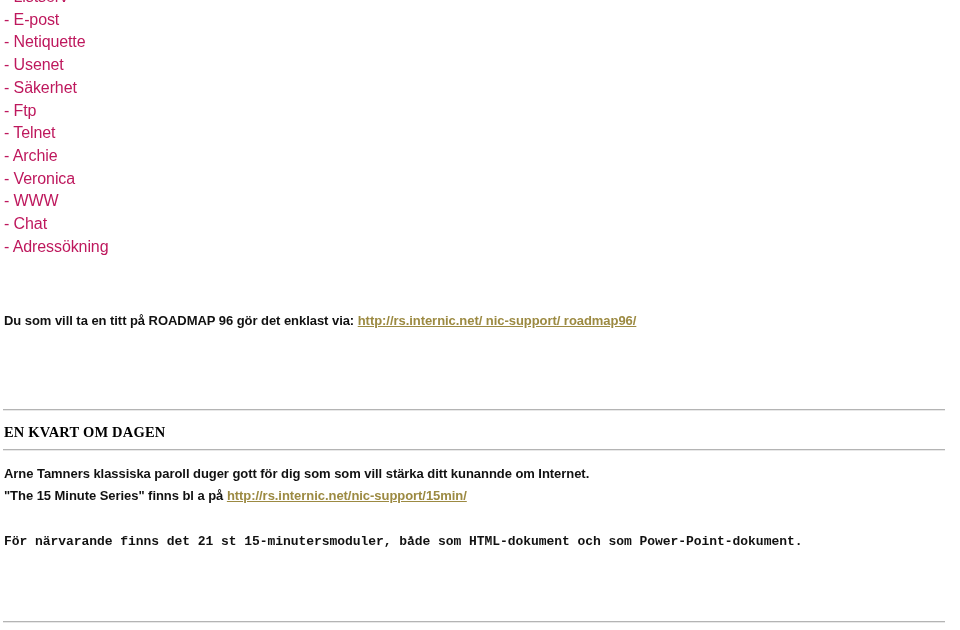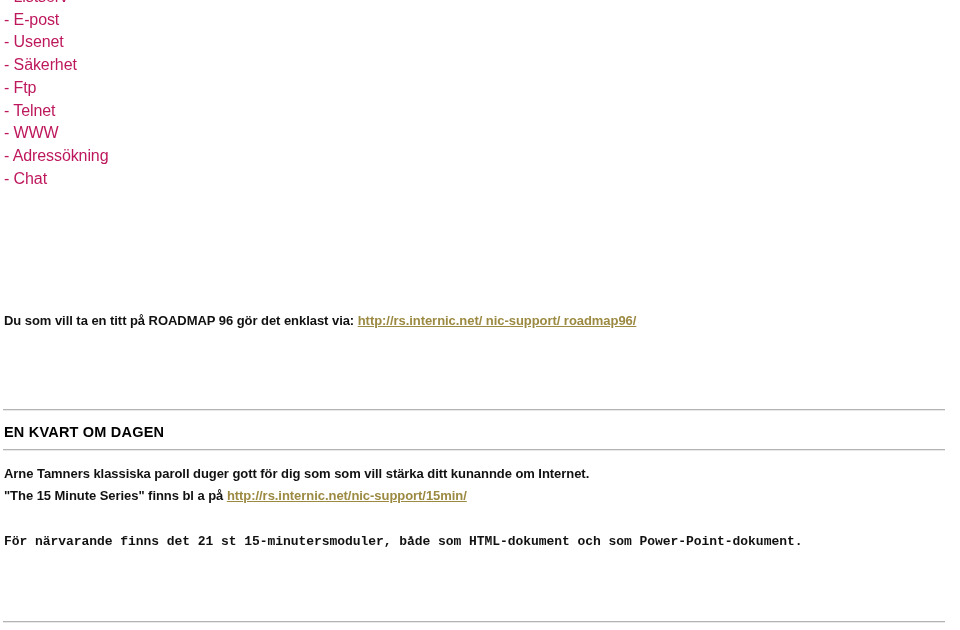--- a/index.html
+++ b/index.html
@@ -70,20 +70,21 @@
   
   .section-heading {
     position: absolute;
     left: 4px;
     top: 424px;
     font-size: 14.5px;
     font-weight: bold;
     color: #000000;
     letter-spacing: 0.2px;
     white-space: nowrap;
+    font-family: Liberation Serif, serif;
   }
 
   
   .para {
     position: absolute;
     left: 4px;
     font-size: 13px;
     font-weight: bold;
     color: #111111;
     white-space: nowrap;
@@ -92,27 +93,30 @@
   .para-1 { top: 466px; }
   .para-2 { top: 488px; }
   .para-3 { top: 534px; font-family: Liberation Mono, monospace; }
 </style>
 </head>
 <body>
 
 <ul class="topic-list">
   <li>- Listserv</li>
   <li>- E-post</li>
+  <li>- Netiquette</li>
   <li>- Usenet</li>
   <li>- Säkerhet</li>
   <li>- Ftp</li>
   <li>- Telnet</li>
+  <li>- Archie</li>
+  <li>- Veronica</li>
   <li>- WWW</li>
+  <li>- Chat</li>
   <li>- Adressökning</li>
-  <li>- Chat</li>
 </ul>
 
 <div class="roadmap-line"><span>Du som vill ta en titt på ROADMAP 96 gör det enklast via: </span><a href="#" class="doc-link">http://rs.internic.net/ nic-support/ roadmap96/</a></div>
 
 <div class="rule rule-top"></div>
 <div class="rule rule-mid"></div>
 <div class="rule rule-bottom"></div>
 
 <div class="section-heading">EN KVART OM DAGEN</div>
 

